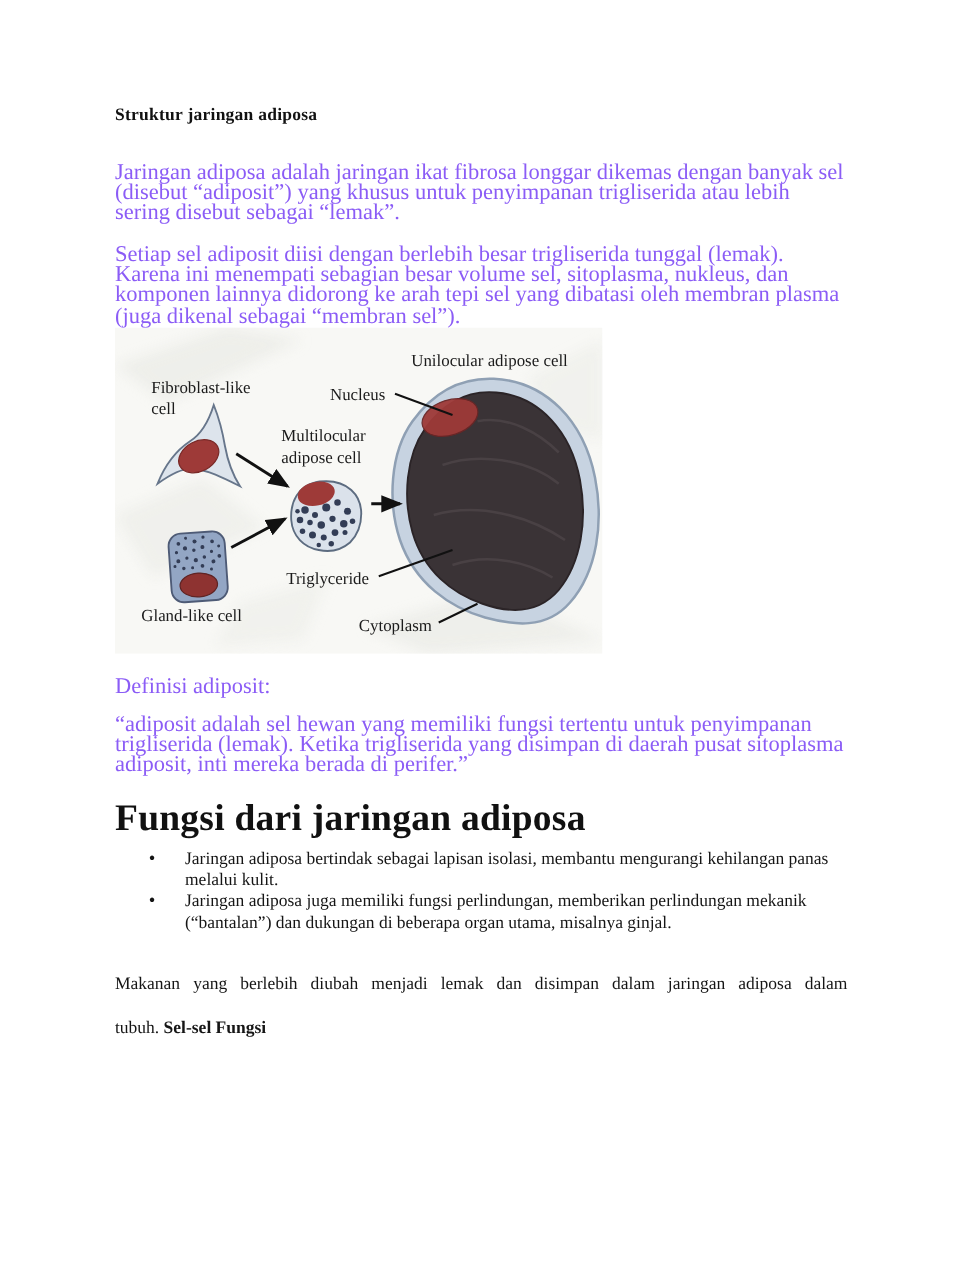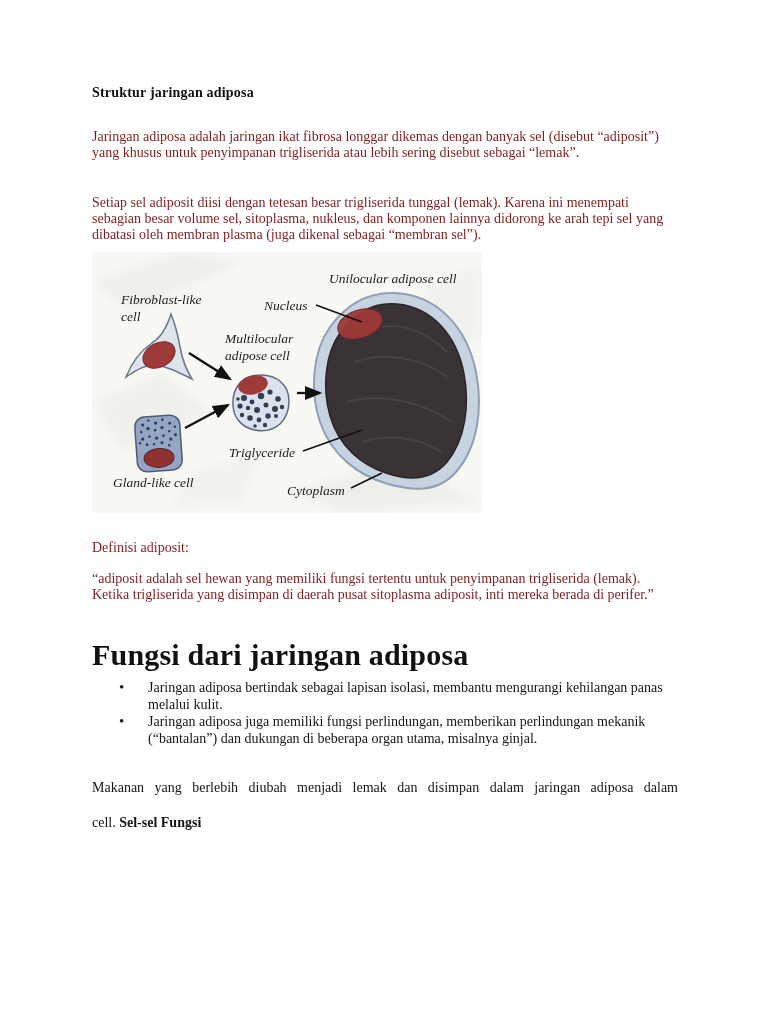--- a/index.html
+++ b/index.html
@@ -19,21 +19,21 @@
   .block { position: absolute; left: 92px; width: 586px; }
   h1.title {
     top: 85px;
     font-size: 14px; font-weight: bold; letter-spacing: 0.2px;
   }
   h2.section {
     top: 638px;
     font-size: 30px; font-weight: bold; letter-spacing: 0.2px;
   }
   p.body-text {
-    font-size: 14px; line-height: 16.2px; color: #7f1d1d;
+    font-size: 18px; line-height: 16.2px; color: #8b5cf6;
   }
   .p1 { top: 129px; }
   .p2 { top: 195px; }
   .def-label { top: 540px; }
   .quote { top: 571px; }
   ul.functions {
     top: 679px; list-style: none;
   }
   ul.functions li {
     position: relative;
@@ -49,39 +49,39 @@
     top: 779px;
     font-size: 14px; line-height: 17px; color: #151515;
     text-align: justify; text-align-last: justify;
   }
   .closing2 {
     top: 814px;
     font-size: 14px; line-height: 17px; color: #151515;
   }
   .closing2 .bold { font-weight: bold; }
   figure.diagram {
-    position: absolute; left: 92px; top: 252px;
-    width: 390px; height: 261px; font-style: italic;
+    position: absolute; left: 92px; top: 262px;
+    width: 390px; height: 261px;
   }
   figure.diagram svg { display: block; width: 390px; height: 261px; }
   svg text {
     font-family: "Liberation Serif", "DejaVu Serif", serif;
     font-size: 13.5px; fill: #1b1b1b;
   }
 </style>
 </head>
 <body>
 
 <div class="page">
 
   <h1 class="block title">Struktur jaringan adiposa</h1>
 
   <p class="block body-text p1">Jaringan adiposa adalah jaringan ikat fibrosa longgar dikemas dengan banyak sel (disebut “adiposit”) yang khusus untuk penyimpanan trigliserida atau lebih sering disebut sebagai “lemak”.</p>
 
-  <p class="block body-text p2">Setiap sel adiposit diisi dengan tetesan besar trigliserida tunggal (lemak). Karena ini menempati sebagian besar volume sel, sitoplasma, nukleus, dan komponen lainnya didorong ke arah tepi sel yang dibatasi oleh membran plasma (juga dikenal sebagai “membran sel”).</p>
+  <p class="block body-text p2">Setiap sel adiposit diisi dengan berlebih besar trigliserida tunggal (lemak). Karena ini menempati sebagian besar volume sel, sitoplasma, nukleus, dan komponen lainnya didorong ke arah tepi sel yang dibatasi oleh membran plasma (juga dikenal sebagai “membran sel”).</p>
 
   <figure class="diagram">
     <svg viewBox="0 0 390 261" xmlns="http://www.w3.org/2000/svg">
       <defs>
         <marker id="ah" markerWidth="9" markerHeight="8" refX="6.5" refY="3" orient="auto">
           <path d="M0,0 L7.5,3 L0,6 Z" fill="#111"></path>
         </marker>
         <filter id="soft" x="-30%" y="-30%" width="160%" height="160%">
           <feGaussianBlur stdDeviation="5"></feGaussianBlur>
         </filter>
@@ -206,15 +206,15 @@
 
   <h2 class="block section">Fungsi dari jaringan adiposa</h2>
 
   <ul class="block functions">
     <li>Jaringan adiposa bertindak sebagai lapisan isolasi, membantu mengurangi kehilangan panas melalui kulit.</li>
     <li>Jaringan adiposa juga memiliki fungsi perlindungan, memberikan perlindungan mekanik (“bantalan”) dan dukungan di beberapa organ utama, misalnya ginjal.</li>
   </ul>
 
   <p class="block closing1">Makanan yang berlebih diubah menjadi lemak dan disimpan dalam jaringan adiposa dalam</p>
 
-  <p class="block closing2"><span>cell.</span> <span class="bold">Sel-sel Fungsi</span></p>
+  <p class="block closing2"><span>tubuh.</span> <span class="bold">Sel-sel Fungsi</span></p>
 
 </div>
 
 </body></html>

